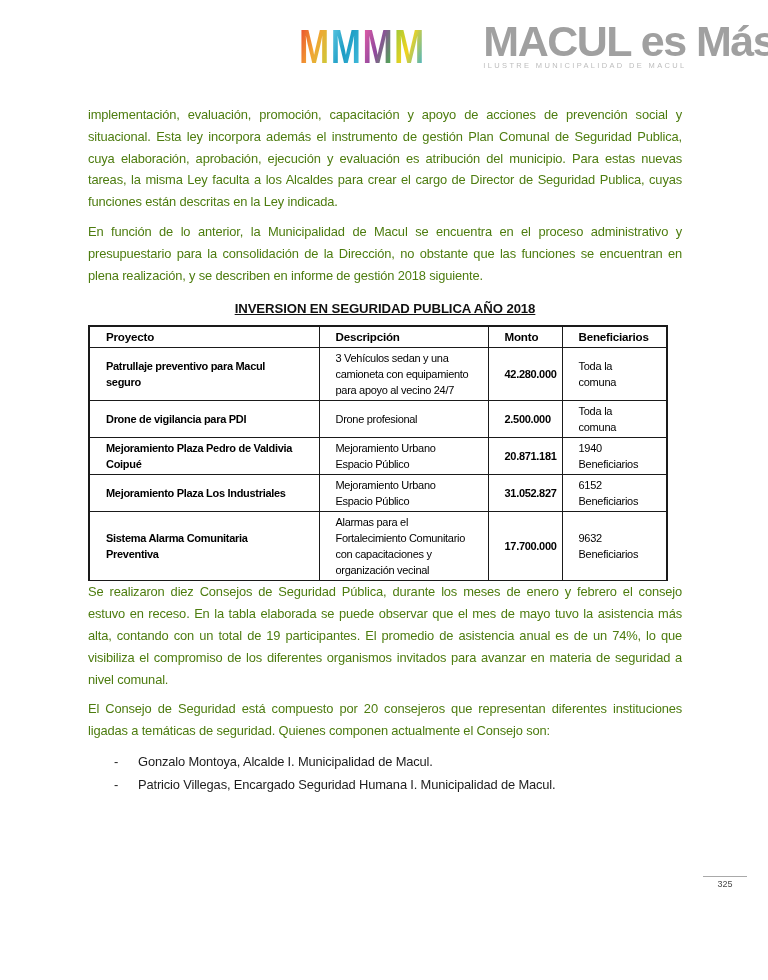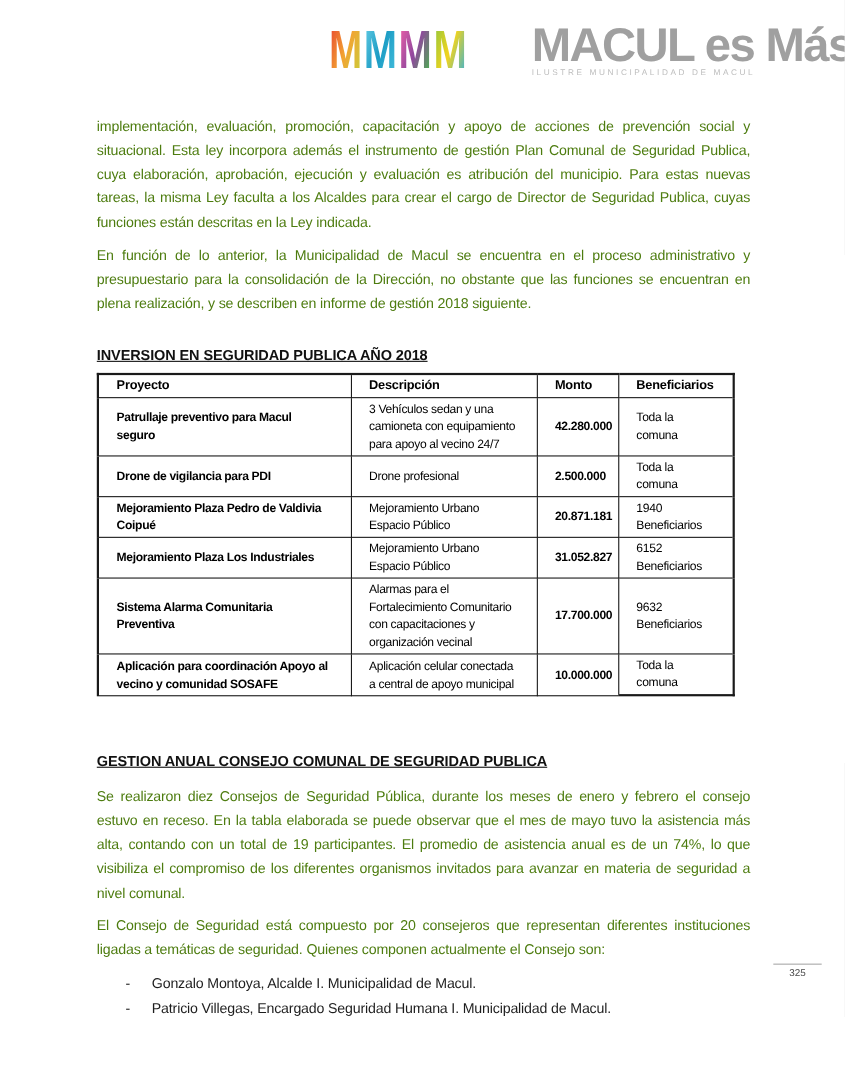--- a/index.html
+++ b/index.html
@@ -72,21 +72,21 @@
     color: #4d7c0f;
   }
   .section-heading {
     font-size: 13.2px;
     font-weight: bold;
     text-decoration: underline;
     color: #111111;
     letter-spacing: -0.1px;
     line-height: 22px;
   }
-  .h-inversion { margin: 26px 0 5px 0; }
+  .h-inversion { margin: 12px 0 5px 0; text-align: center; }
   .h-gestion   { margin: 48px 0 10px 0; }
 
   
   .inv-table {
     border-collapse: collapse;
     table-layout: fixed;
     width: 578px;
     font-size: 11px;
     letter-spacing: -0.2px;
     color: #000000;
@@ -214,30 +214,23 @@
           <td class="cell-desc">Mejoramiento Urbano Espacio Público</td>
           <td class="cell-monto">31.052.827</td>
           <td class="cell-benef benef">6152 Beneficiarios</td>
         </tr>
         <tr>
           <td class="cell-proyecto">Sistema Alarma Comunitaria Preventiva</td>
           <td class="cell-desc">Alarmas para el Fortalecimiento Comunitario con capacitaciones y organización vecinal</td>
           <td class="cell-monto">17.700.000</td>
           <td class="cell-benef benef">9632 Beneficiarios</td>
         </tr>
-        <tr class="row-last">
-          <td class="cell-proyecto">Aplicación para coordinación Apoyo al vecino y comunidad SOSAFE</td>
-          <td class="cell-desc">Aplicación celular conectada a central de apoyo municipal</td>
-          <td class="cell-monto">10.000.000</td>
-          <td class="cell-benef benef">Toda la comuna</td>
-        </tr>
       </tbody>
     </table>
 
-    <h2 class="section-heading h-gestion">GESTION ANUAL CONSEJO COMUNAL DE SEGURIDAD PUBLICA</h2>
 
     <p class="para">Se realizaron diez Consejos de Seguridad Pública, durante los meses de enero y febrero el consejo estuvo en receso.  En la tabla elaborada se puede observar que el mes de mayo tuvo la asistencia más alta, contando con un total de 19 participantes. El promedio de asistencia anual es de un 74%, lo que visibiliza el compromiso de los diferentes organismos invitados para avanzar en materia de seguridad a nivel comunal.</p>
     <p class="para">El Consejo de Seguridad está compuesto por 20 consejeros que representan diferentes instituciones ligadas a temáticas de seguridad. Quienes componen actualmente el Consejo son:</p>
 
     <ul class="dash-list">
       <li>
         <span class="dash-marker">-</span>
         <span>Gonzalo Montoya, Alcalde I. Municipalidad de Macul.</span>
       </li>
       <li>

